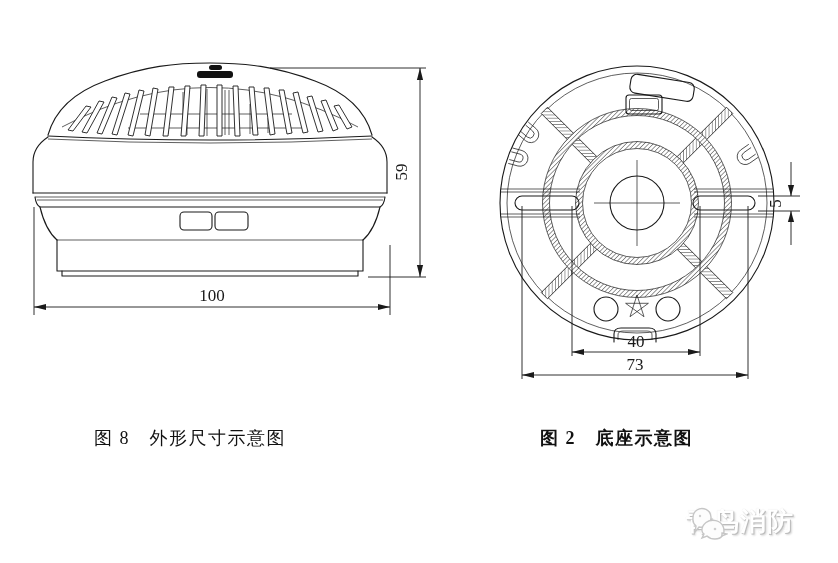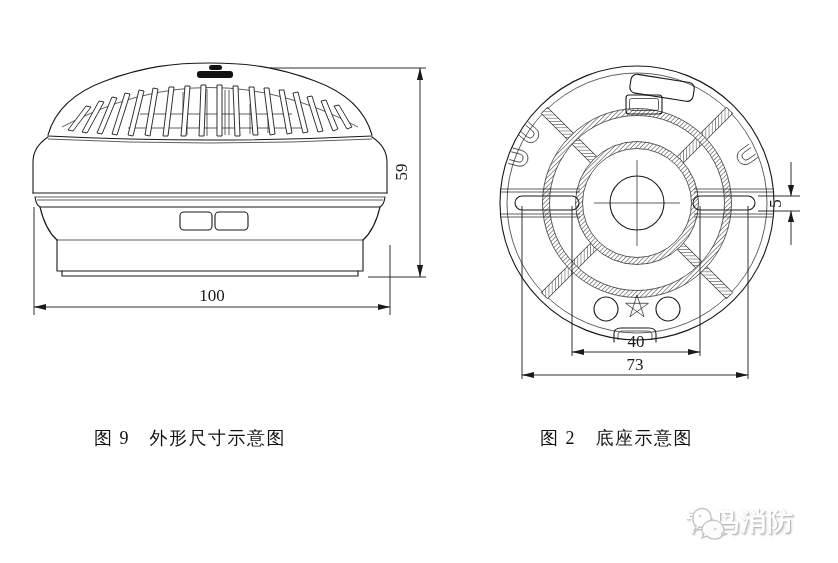--- a/index.html
+++ b/index.html
@@ -19,21 +19,21 @@
   .dimline{fill:none;stroke:#1a1a1a;stroke-width:0.9;}
   .arrow{fill:#1a1a1a;stroke:none;}
   .dimtext{font-family:"Liberation Serif", serif;font-size:17px;fill:#1a1a1a;}
   .caption{
     position:absolute;
     font-size:18px;color:#111;
     letter-spacing:1.5px;
     white-space:pre;
   }
   #fig1-caption{left:94px;top:426px;}
-  #fig2-caption{left:540px;top:426px;}
+  #fig2-caption{left:540px;top:426px;font-weight:bold;}
   .watermark{
     position:absolute;left:686px;top:504px;
     display:flex;align-items:center;gap:6px;
     user-select:none;
   }
   .watermark .brand{
     font-family:"Liberation Sans", sans-serif;
     font-size:26px;font-weight:bold;
     color:#ffffff;
     text-shadow:1px 1px 0 #bcbcbc, 2px 2px 2px #d6d6d6, 0 0 1px #e3e3e3;
@@ -221,21 +221,21 @@
       <g>
         <path class="dimline" d="M522,206 L522,379 M748,206 L748,379"></path>
         <path class="dimline" d="M522,375 L748,375"></path>
         <polygon class="arrow" points="522,375 534,371.9 534,378.1"></polygon>
         <polygon class="arrow" points="748,375 736,371.9 736,378.1"></polygon>
         <text class="dimtext" x="635" y="370" text-anchor="middle">73</text>
       </g>
     </g>
   </svg>
 
-  <div class="caption" id="fig1-caption">图 9　外形尺寸示意图</div>
+  <div class="caption" id="fig1-caption">图 8　外形尺寸示意图</div>
   <div class="caption" id="fig2-caption">图 2　底座示意图</div>
 
   <div class="watermark">
     <svg width="42" height="44" viewBox="0 0 42 44">
       <g fill="#fdfdfd" stroke="#c6c6c6" stroke-width="1.4">
         <path d="M7,14 a9,9 0 1 1 14,7 q-3,3 -8,2 l-4,5 l1,-6 a9,9 0 0 1 -3,-8 Z"></path>
         <path d="M16,27 a11,10 0 1 1 20,5 q-2,3 -7,3 q-5,0 -8,-3 l-5,2 l2,-4 q-2,-1.5 -2,-3 Z"></path>
         <path d="M36,29 l5,1 l-5,2 Z"></path>
       </g>
       <circle cx="14" cy="12" r="1.2" fill="#cfcfcf"></circle>

